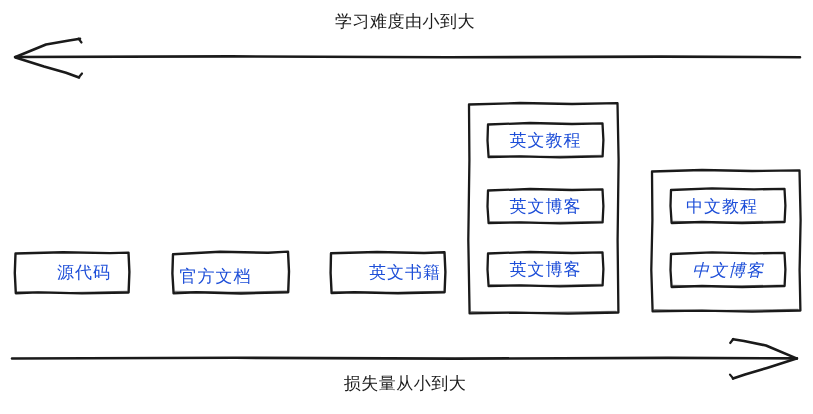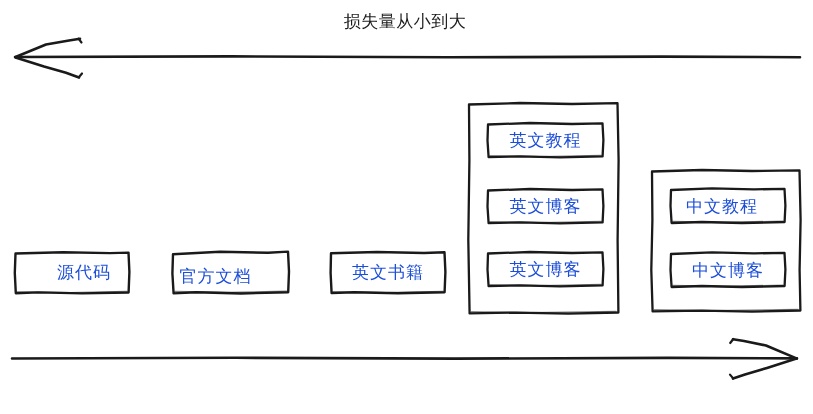--- a/index.html
+++ b/index.html
@@ -149,38 +149,39 @@
         <path d="M671,254 L712,252.4 L754,253.4 L784.5,252.8
                  L785.4,269.5 L784.6,286
                  L742,287 L702,286 L671.6,287
                  L670.5,270 L671,254 Z" fill="#ffffff" stroke-width="2.3"></path>
         <path d="M673,285.5 L723,286.5 L783,285.1" stroke-width="1.4" opacity="0.5"></path>
       </g>
 
     </g>
   </svg>
 
-  <div class="axis-label" style="left:285px; top:10px; width:240px;">损失量从小到大</div>
+  <div class="axis-label" style="left:285px; top:10px; width:240px;">学习难度由小到大</div>
 
+  <div class="axis-label" style="left:290px; top:372px; width:230px;">损失量从小到大</div>
 
   <div class="node-label" style="left:15px; top:252px; width:114px; height:41px;padding-left:12px;">源代码</div>
 
   <div class="node-label" style="left:158px; top:252px; width:115px; height:49px;">官方文档</div>
 
-  <div class="node-label" style="left:331px; top:252px; width:114px; height:41px;">英文书籍</div>
+  <div class="node-label" style="left:348px; top:252px; width:114px; height:41px;">英文书籍</div>
 
   <div class="node-label" style="left:488px; top:123px; width:115px; height:34px;">英文教程</div>
 
   <div class="node-label" style="left:488px; top:189px; width:115px; height:34px;">英文博客</div>
 
   <div class="node-label" style="left:488px; top:252px; width:115px; height:34px;">英文博客</div>
 
   <div class="node-label" style="left:671px; top:189px; width:102px; height:34px;">中文教程</div>
 
-  <div class="node-label" style="left:671px; top:253px; width:114px; height:34px;">中文博客</div>
+  <div class="node-label" style="left:671px; top:253px; width:114px; height:34px;font-style:italic;">中文博客</div>
 
   <div class="hit" style="left:14px; top:251px; width:117px; height:44px;"></div>
   <div class="hit" style="left:172px; top:251px; width:118px; height:44px;"></div>
   <div class="hit" style="left:330px; top:251px; width:117px; height:44px;"></div>
   <div class="hit" style="left:487px; top:122px; width:118px; height:37px;"></div>
   <div class="hit" style="left:487px; top:188px; width:118px; height:37px;"></div>
   <div class="hit" style="left:487px; top:251px; width:118px; height:37px;"></div>
   <div class="hit" style="left:670px; top:187px; width:117px; height:37px;"></div>
   <div class="hit" style="left:670px; top:251px; width:117px; height:37px;"></div>
 

